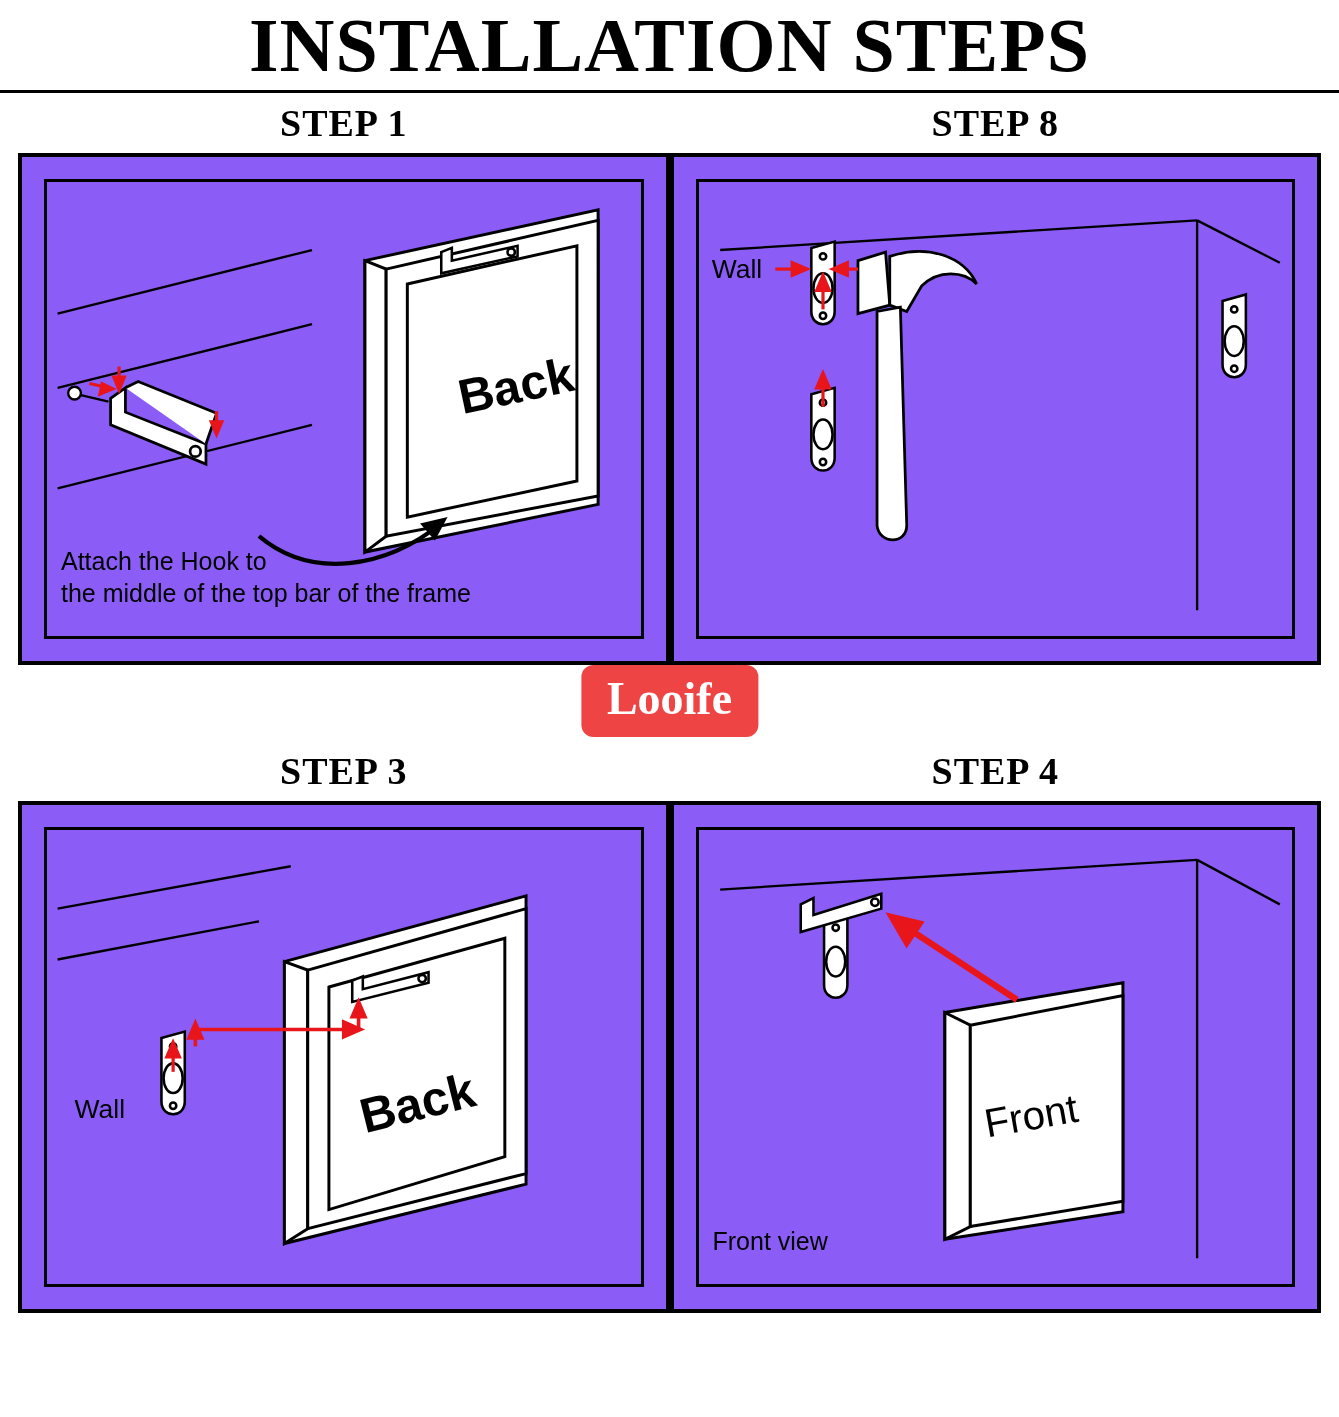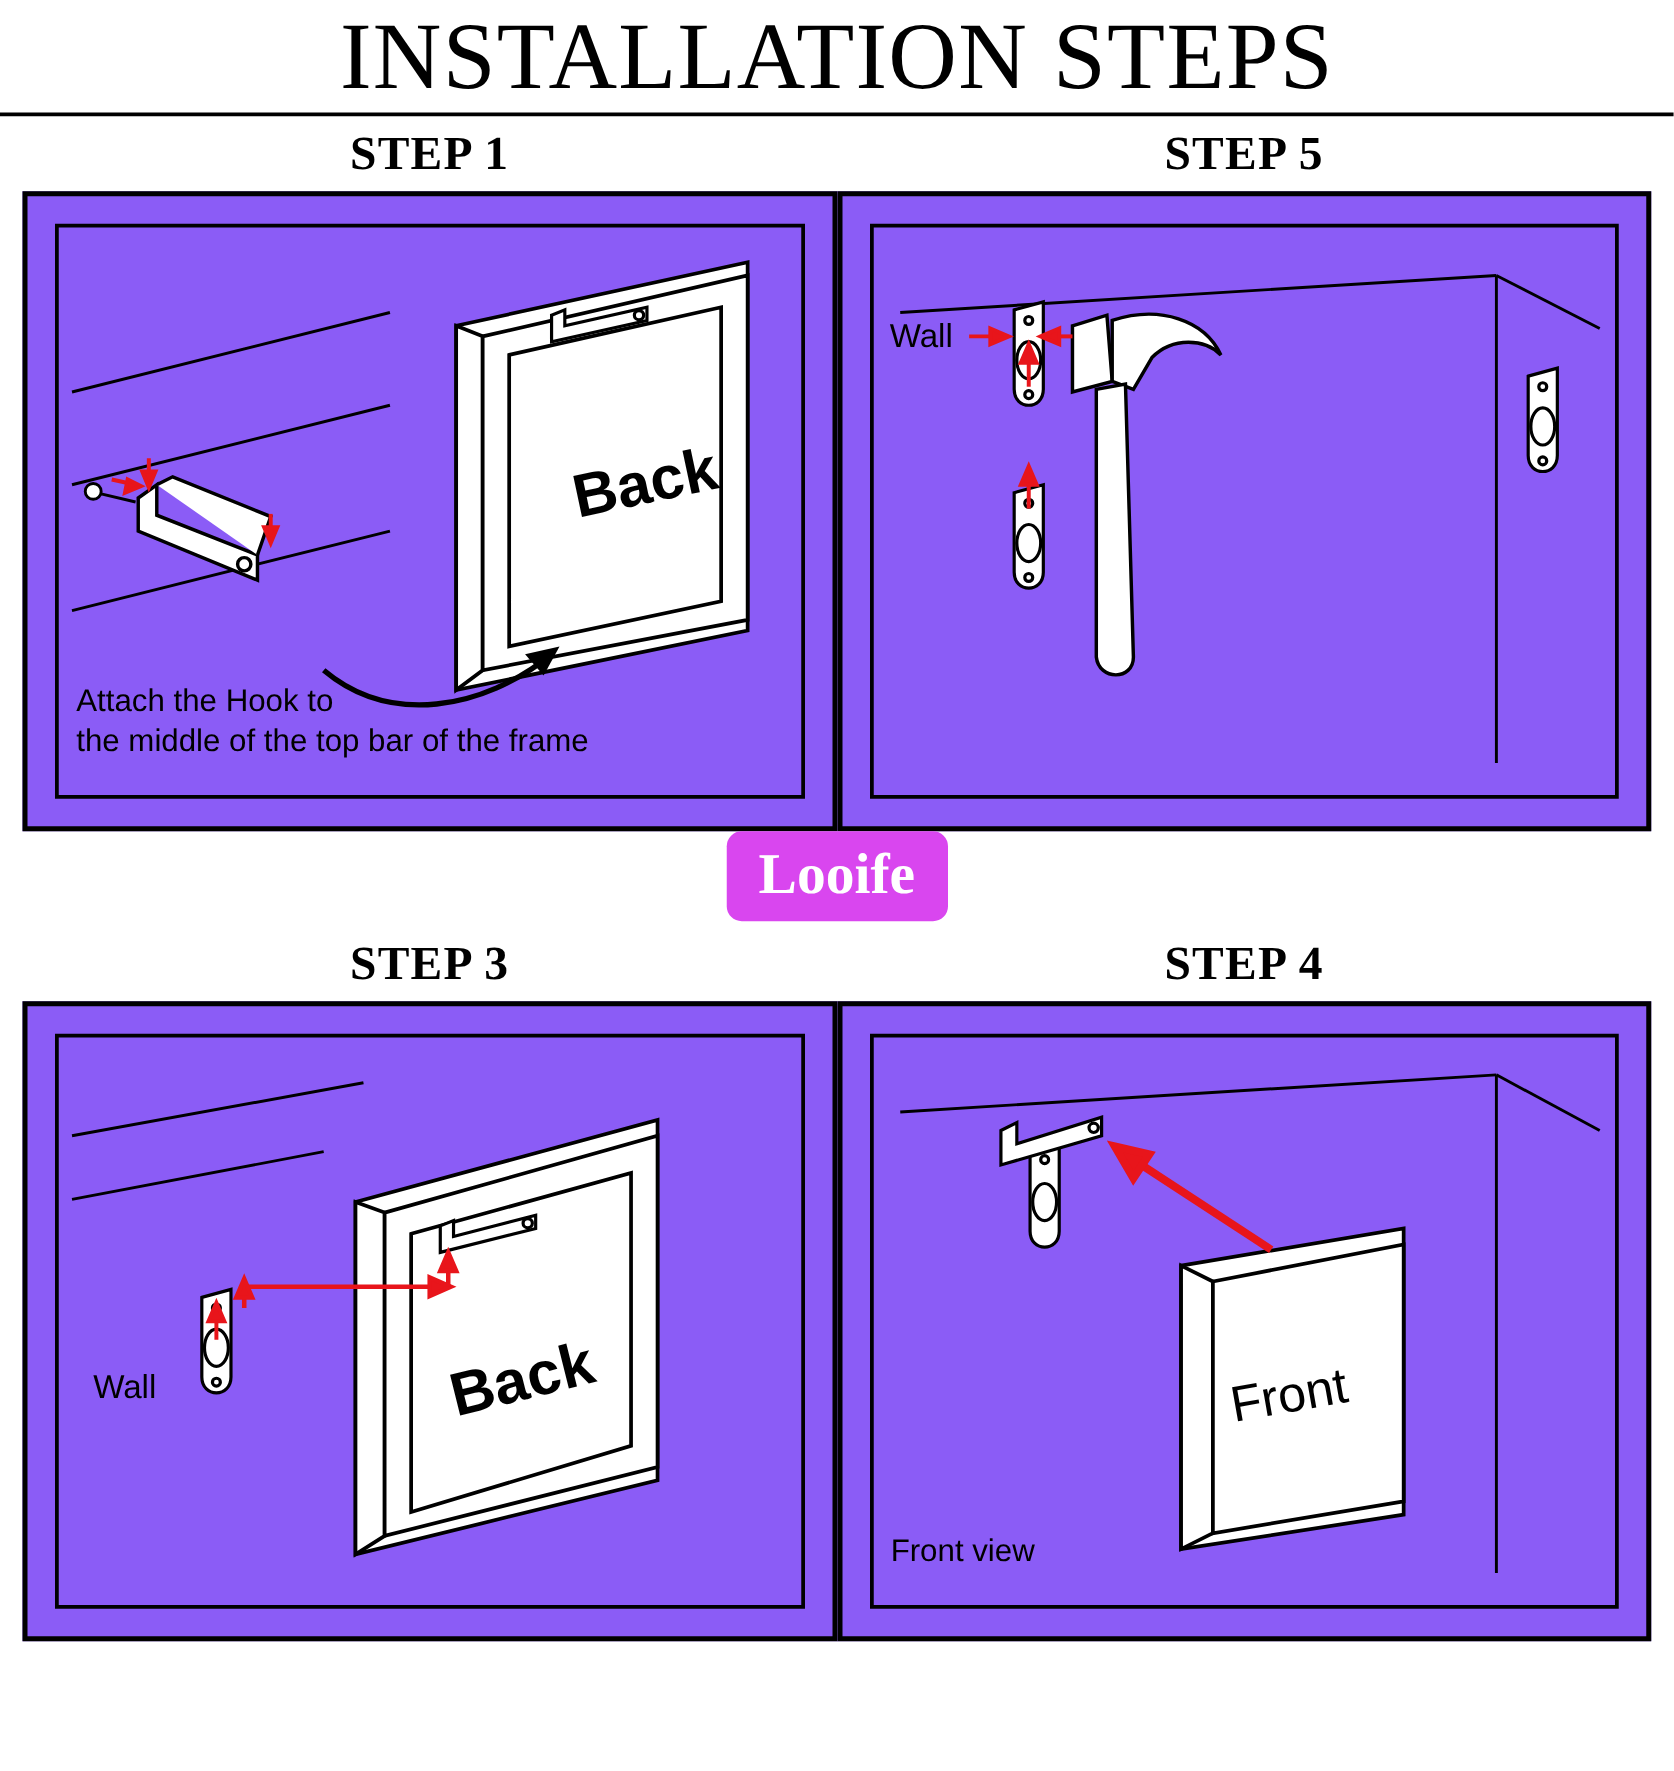--- a/index.html
+++ b/index.html
@@ -16,21 +16,21 @@
     position: relative;
   }
 
   
   .header {
     width: 100%;
     text-align: center;
   }
   .main-title {
     font-family: "Liberation Serif", serif;
-    font-weight: normal;
+    font-weight: bold;
     font-size: 76px;
     line-height: 86px;
     letter-spacing: 1px;
     margin: 0;
     padding-top: 2px;
   }
   .title-rule {
     width: 100%;
     height: 3px;
     background: #000;
@@ -99,21 +99,21 @@
     position: absolute;
     left: 0; top: 0; right: 0; bottom: 0;
   }
   .art svg { display: block; width: 100%; height: 100%; }
 
   
   .brand {
     position: absolute;
     left: 50%;
     transform: translateX(-50%);
-    background: #d946ef;
+    background: #ef4444;
     color: #fff;
     font-family: "Liberation Serif", serif;
     font-weight: bold;
     font-size: 46px;
     line-height: 56px;
     padding: 6px 26px 10px 26px;
     border-radius: 12px;
     z-index: 20;
   }
   .brand-wrap {
@@ -186,21 +186,21 @@
               <text x="392" y="215" transform="rotate(-12 392 215)" font-family="Liberation Sans, sans-serif" font-size="46" font-weight="bold" fill="#000">Back</text>
             </svg>
           </div>
           <div class="caption">Attach the Hook to
 the middle of the top bar of the frame</div>
         </div>
       </div>
     </div>
 
     <div class="cell">
-      <div class="step-title">STEP 5</div>
+      <div class="step-title">STEP 8</div>
       <div class="panel">
         <div class="panel-inner">
           <div class="art">
             <svg viewBox="0 0 560 420" preserveAspectRatio="xMidYMid meet">
 
               <g stroke="#000" stroke-width="2.2" fill="none">
                 <line x1="20" y1="60" x2="470" y2="32"></line>
                 <line x1="470" y1="32" x2="548" y2="72"></line>
                 <line x1="470" y1="32" x2="470" y2="400"></line>
               </g>

